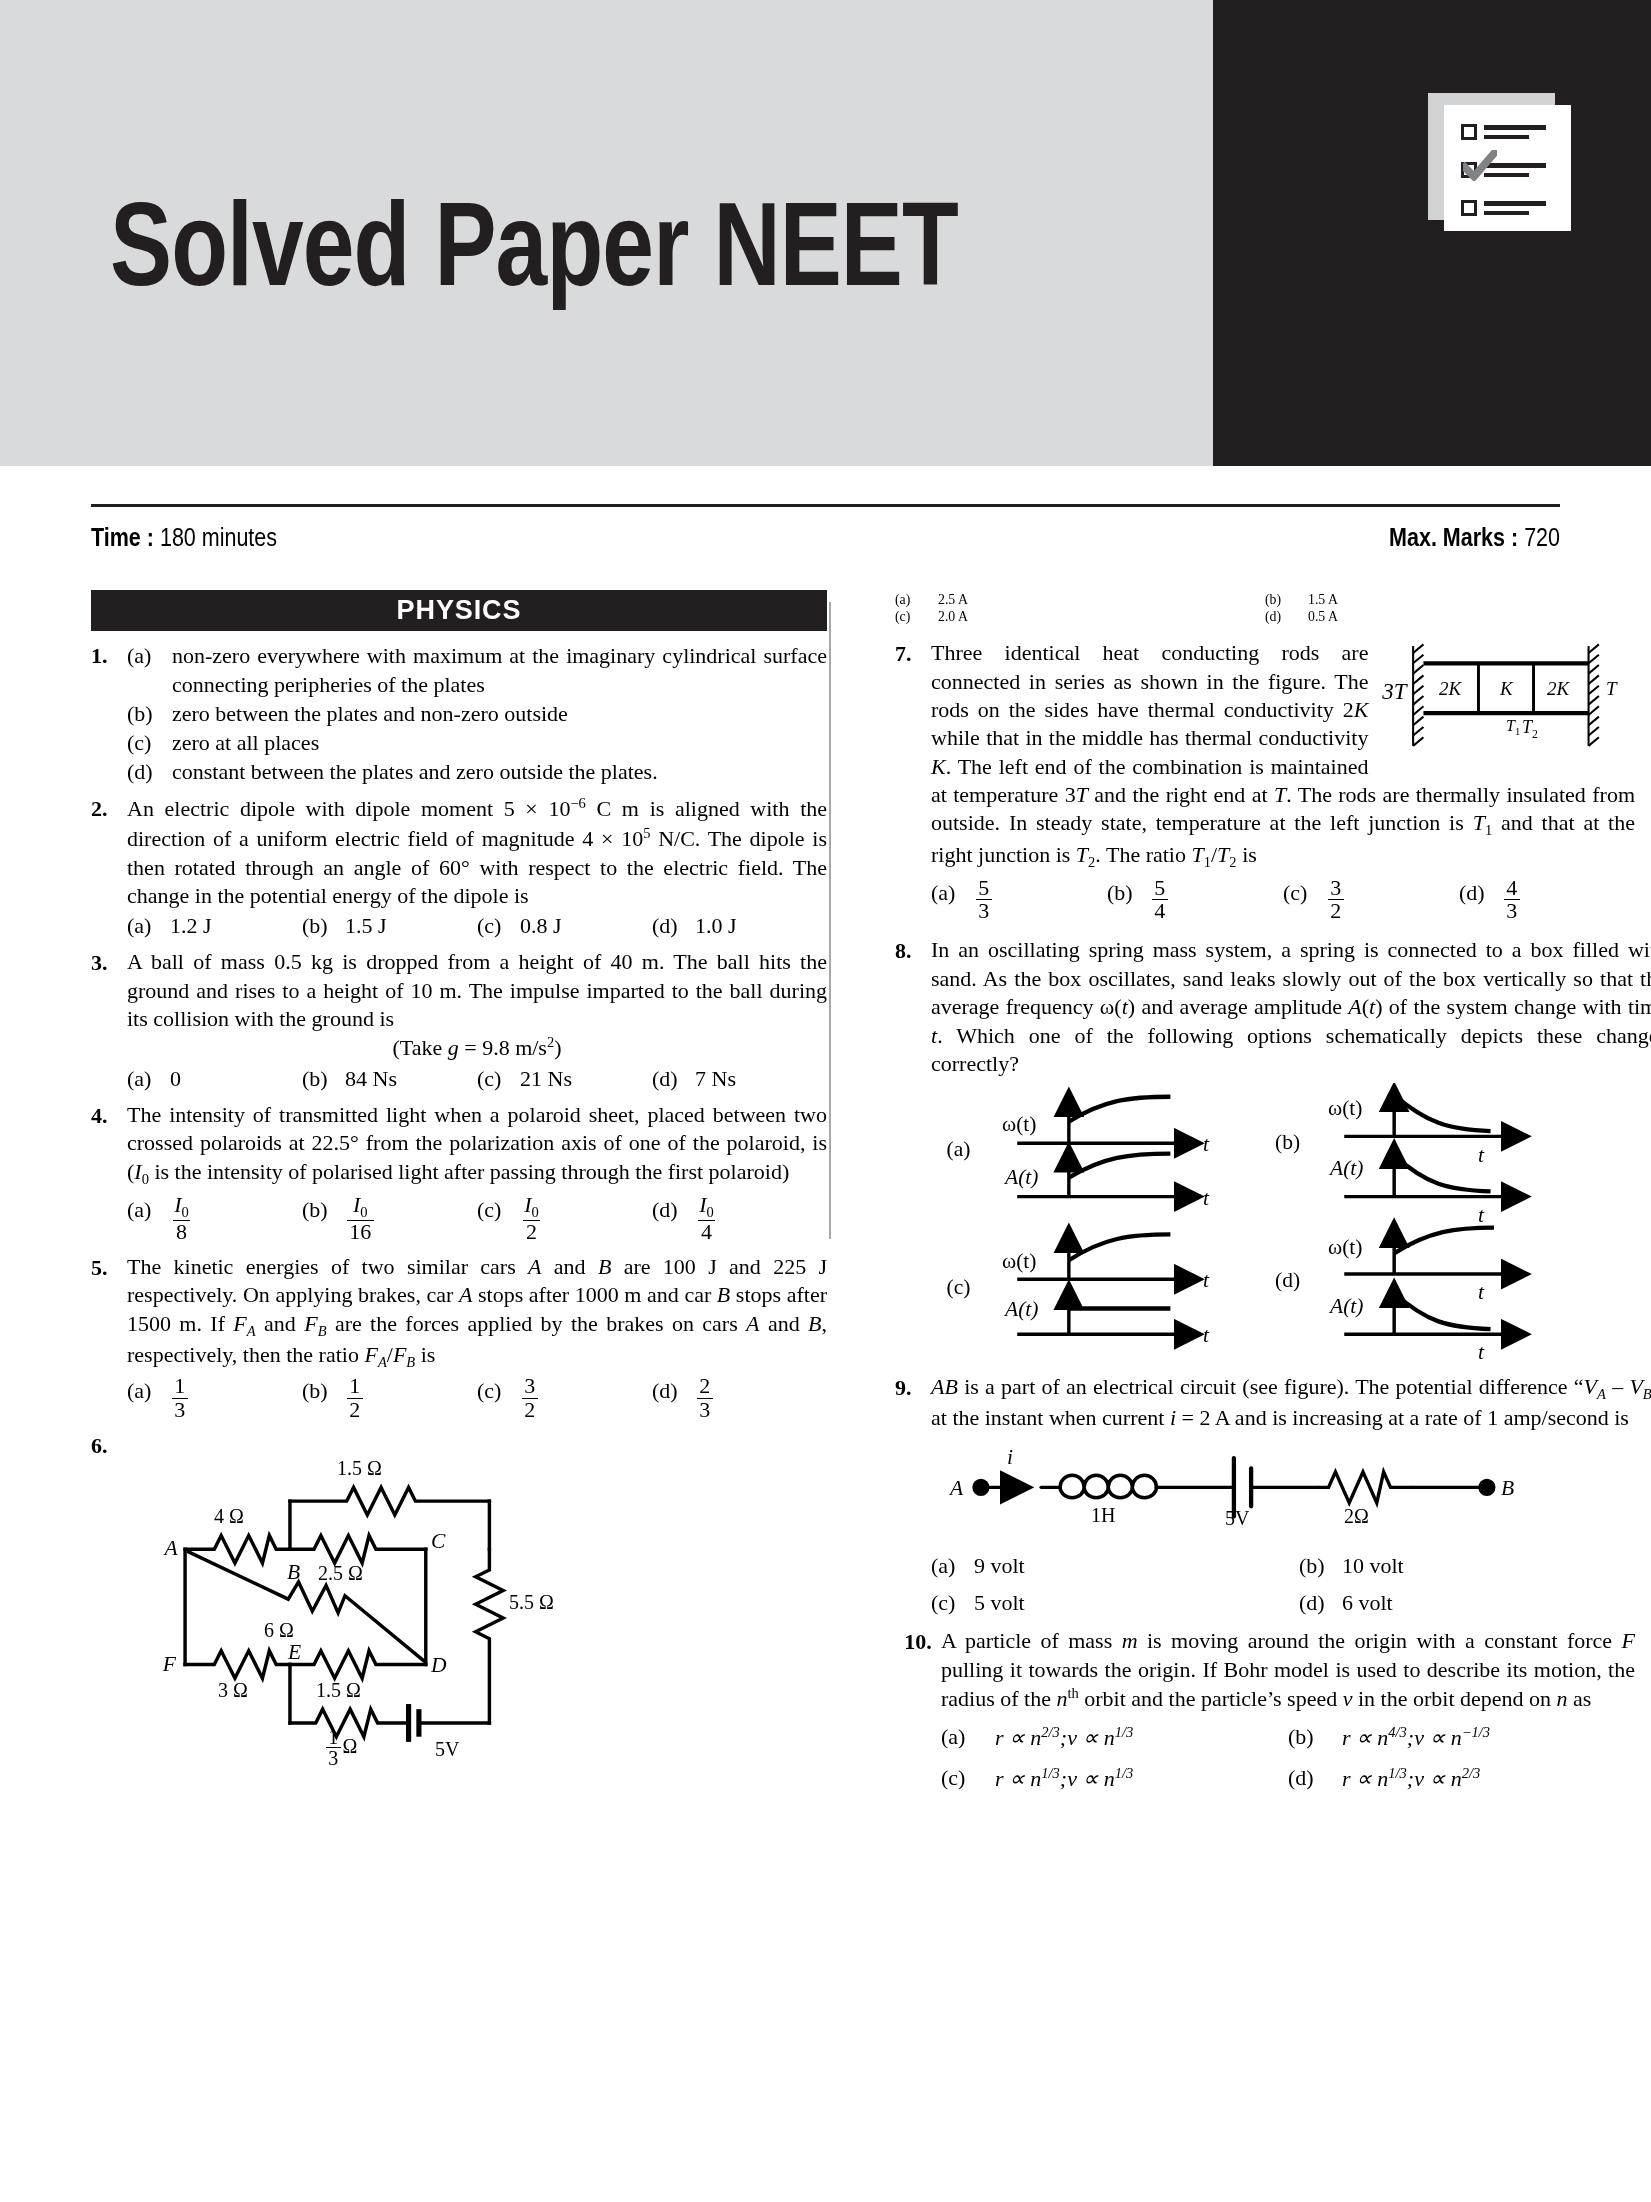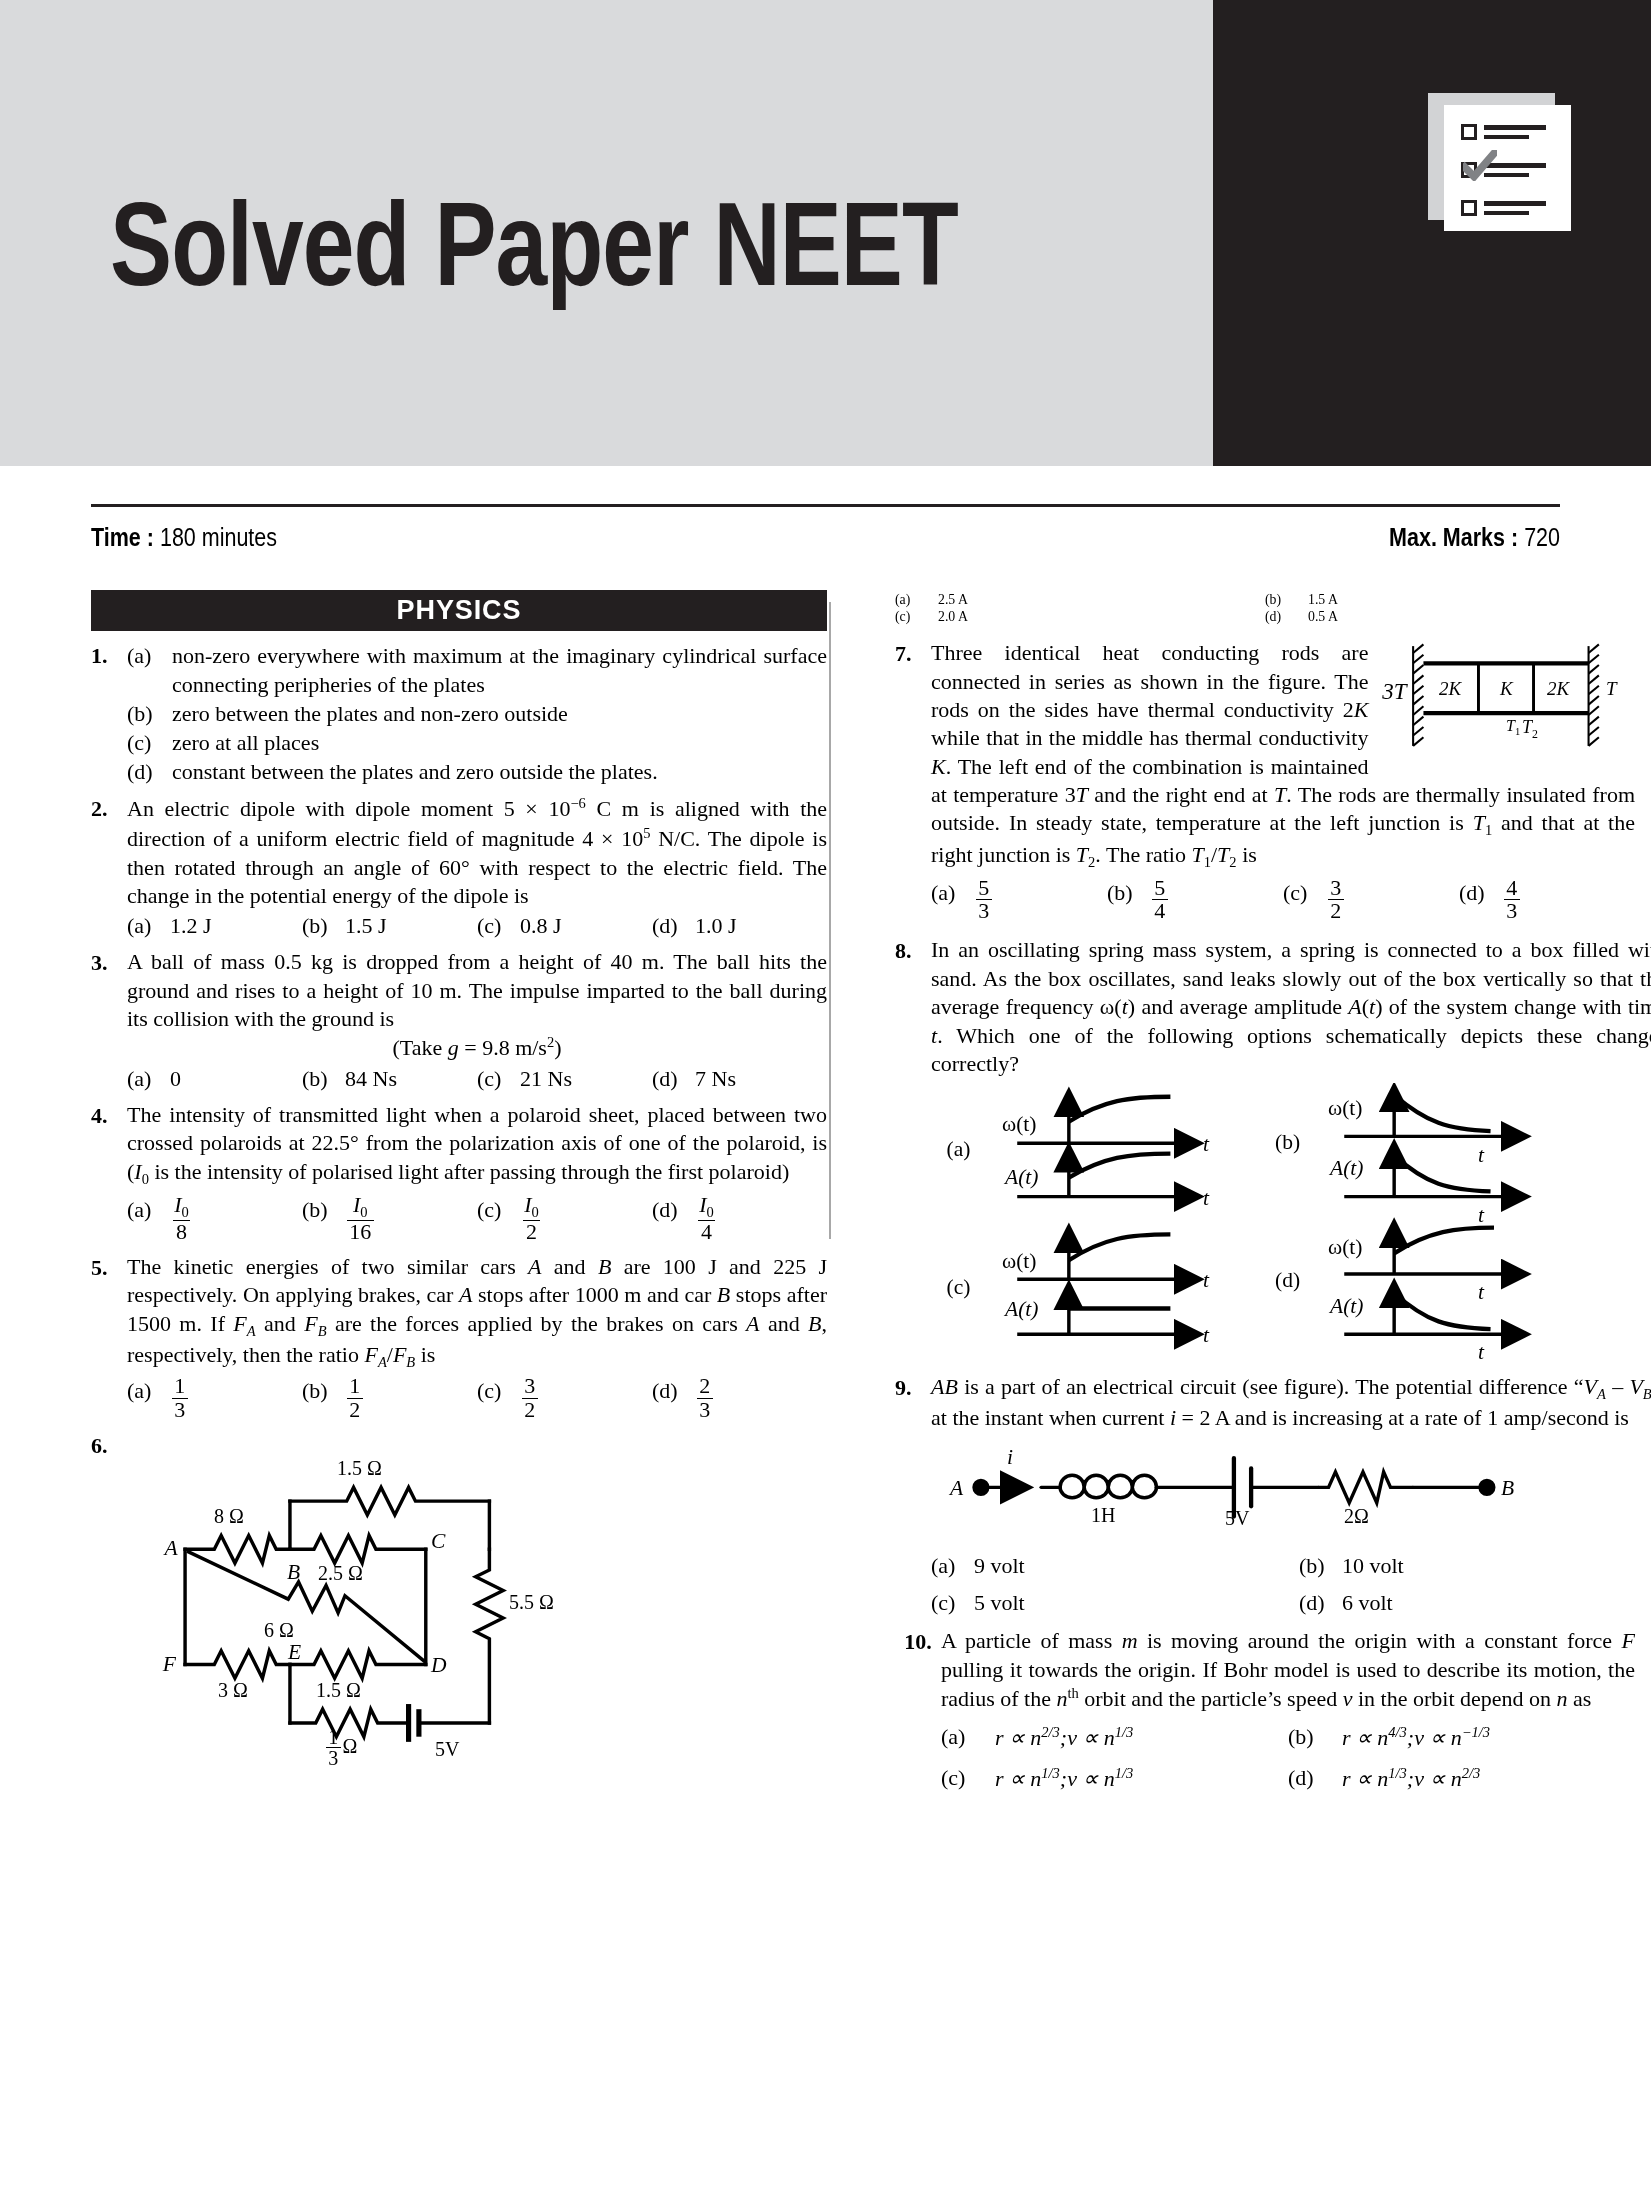--- a/index.html
+++ b/index.html
@@ -351,21 +351,21 @@
             <path d="M300 330 L382 330"></path>
           </g>
 
           <g stroke="#000" fill="none" stroke-linecap="butt">
             <line x1="288" y1="308" x2="288" y2="352" stroke-width="6"></line>
             <line x1="300" y1="314" x2="300" y2="346" stroke-width="6"></line>
           </g>
         </svg>
 
         <span class="lbl" style="left:176px;top:17px;">1.5 Ω</span>
-        <span class="lbl" style="left:53px;top:65px;">8 Ω</span>
+        <span class="lbl" style="left:53px;top:65px;">4 Ω</span>
         <span class="lbl" style="left:157px;top:122px;">2.5 Ω</span>
         <span class="lbl" style="left:103px;top:179px;">6 Ω</span>
         <span class="lbl" style="left:348px;top:151px;">5.5 Ω</span>
         <span class="lbl" style="left:57px;top:239px;">3 Ω</span>
         <span class="lbl" style="left:155px;top:239px;">1.5 Ω</span>
         <span class="lbl" style="left:274px;top:298px;">5V</span>
         <span class="lbl" style="left:163px;top:289px;">
           <span class="frac">
               <span class="num">1</span>
               <span class="den">3</span>

